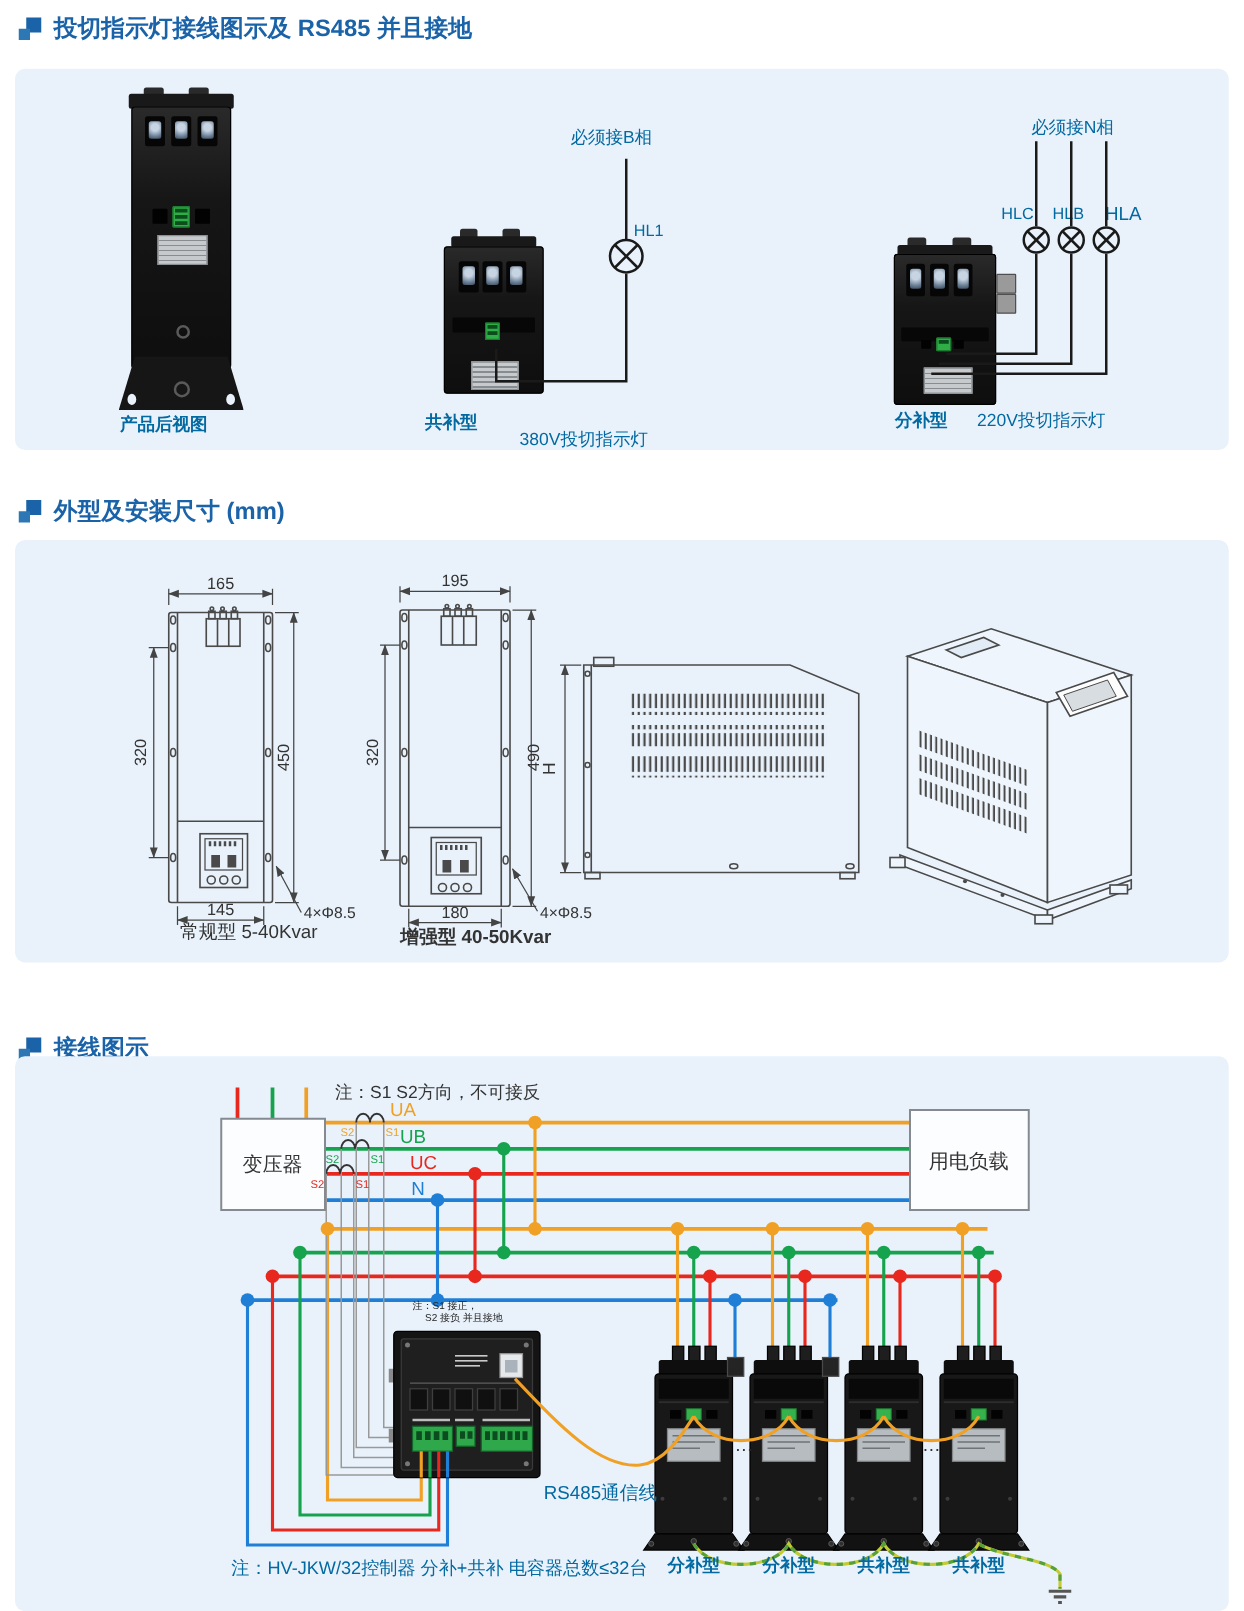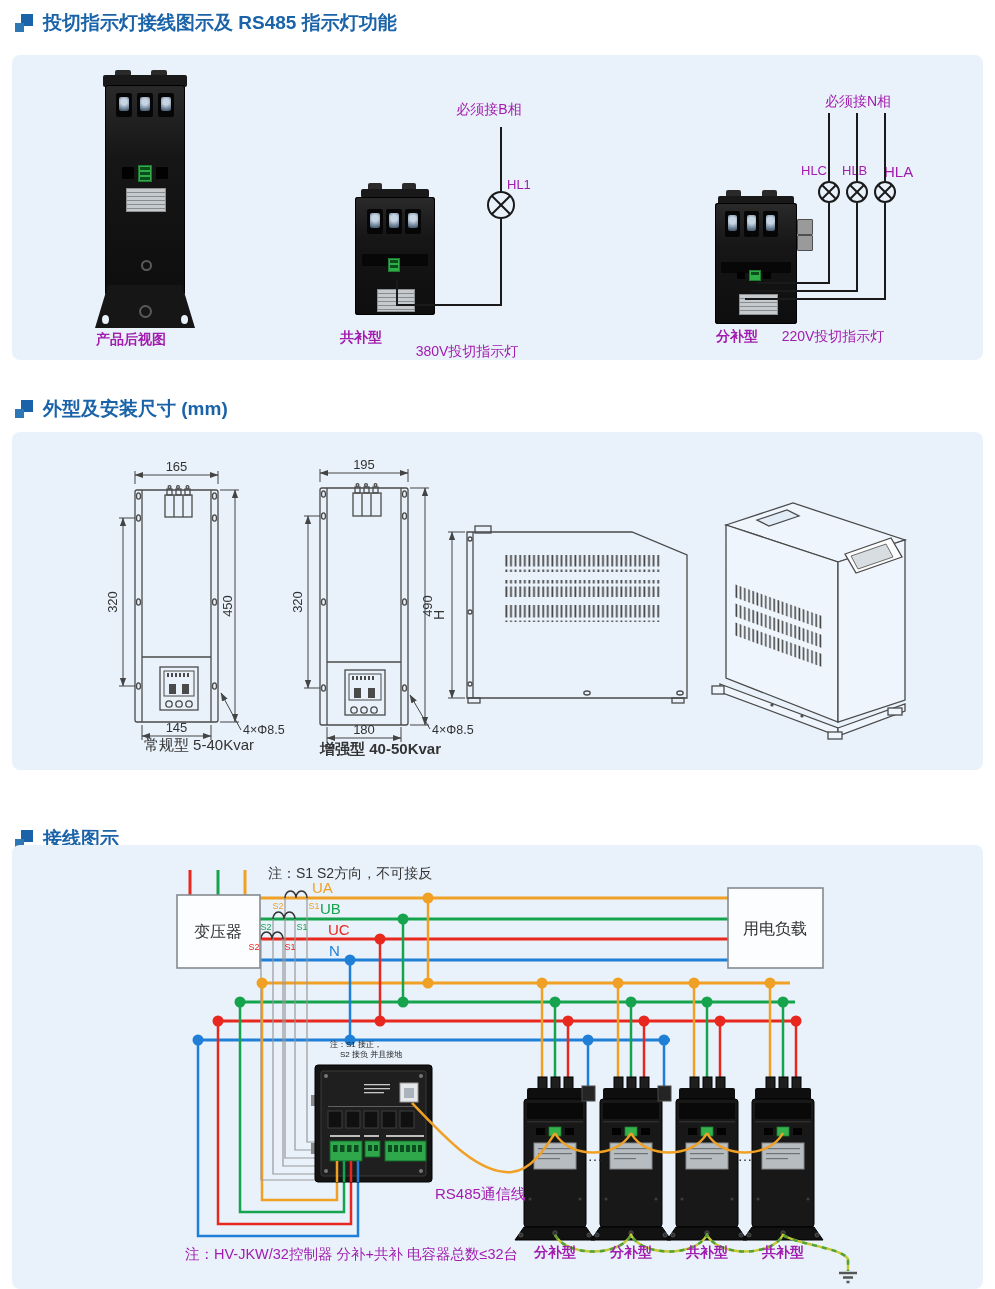--- a/index.html
+++ b/index.html
@@ -7,21 +7,21 @@
        font-family:"Liberation Sans","DejaVu Sans",sans-serif;color:#333;overflow:hidden}
   .panel{position:absolute;left:12px;width:971px;background:#e9f2fb;border-radius:8px}
   #panel1{top:55px;height:305px}
   #panel2{top:432px;height:338px}
   #panel3{top:845px;height:444px}
   .sec-hdr{position:absolute;left:14px;display:flex;align-items:center;gap:9px}
   .hdr-icon{position:relative;width:20px;height:20px;flex:0 0 20px}
   .hdr-icon .sq1{position:absolute;right:1px;top:1px;width:12px;height:12px;background:#1a63a8}
   .hdr-icon .sq2{position:absolute;left:1px;bottom:1px;width:9px;height:9px;background:#2e77b5}
   .sec-title{font-size:19px;font-weight:bold;color:#1a63a8;white-space:nowrap}
-  .lbl{position:absolute;font-size:14px;color:#a21caf;white-space:nowrap}
+  .lbl{position:absolute;font-size:14px;color:#0369a1;white-space:nowrap}
   .lbl-c{text-align:center}
   .svgabs{position:absolute;left:0;top:0}
   
   .dev{position:absolute}
   .dev .bracket{position:absolute;background:#2a2a2a;border-radius:2px 2px 0 0}
   .dev .topcap{position:absolute;background:#191919;border-radius:2px}
   .dev .dbody{position:absolute;background:linear-gradient(180deg,#2a2a2a,#161616 35%,#0e0e0e);
               border-radius:3px;box-shadow:inset 0 0 0 1px #000}
   .term{position:absolute;background:#060606;border-radius:2px}
   .term i{position:absolute;left:3px;top:4px;right:3px;bottom:6px;display:block;border-radius:2px;
@@ -39,21 +39,21 @@
   .note-small{position:absolute;font-size:8px;line-height:9.5px;color:#222;white-space:nowrap}
 </style>
 </head>
 <body>
 
 <div class="sec-hdr" style="top:10px">
   <span class="hdr-icon">
       <span class="sq1"></span>
       <span class="sq2"></span>
     </span>
-  <span class="sec-title">投切指示灯接线图示及 RS485 指示灯功能</span>
+  <span class="sec-title">投切指示灯接线图示及 RS485 并且接地</span>
 </div>
 <div class="sec-hdr" style="top:396px">
   <span class="hdr-icon">
       <span class="sq1"></span>
       <span class="sq2"></span>
     </span>
   <span class="sec-title">外型及安装尺寸 (mm)</span>
 </div>
 <div class="sec-hdr" style="top:826px">
   <span class="hdr-icon">

